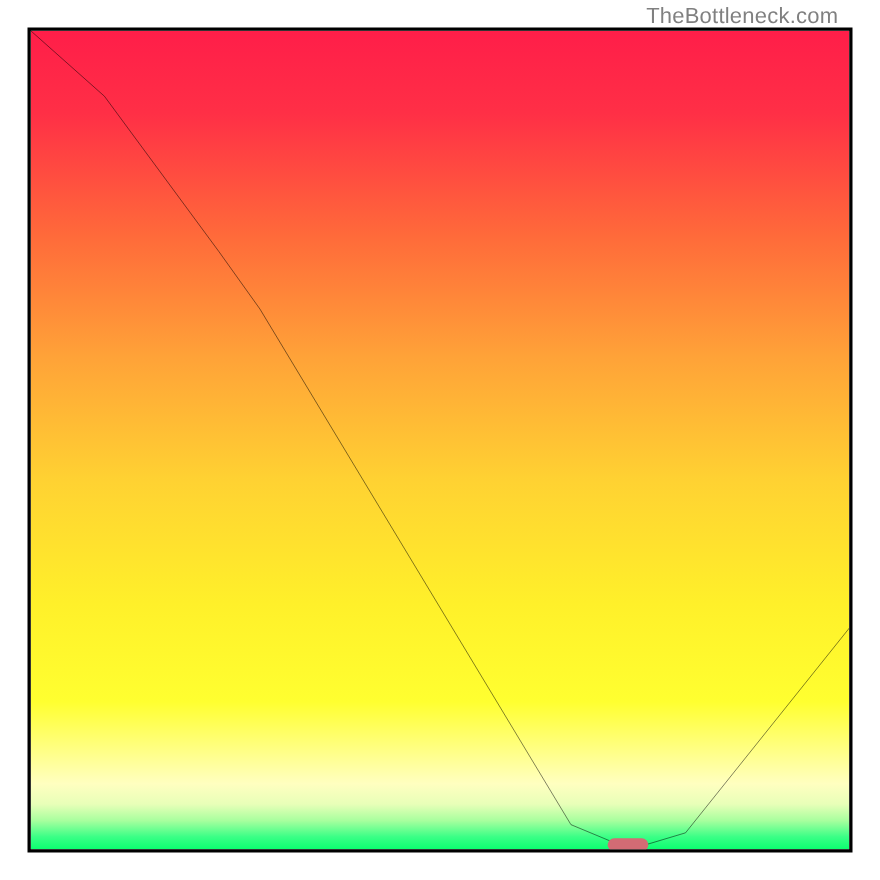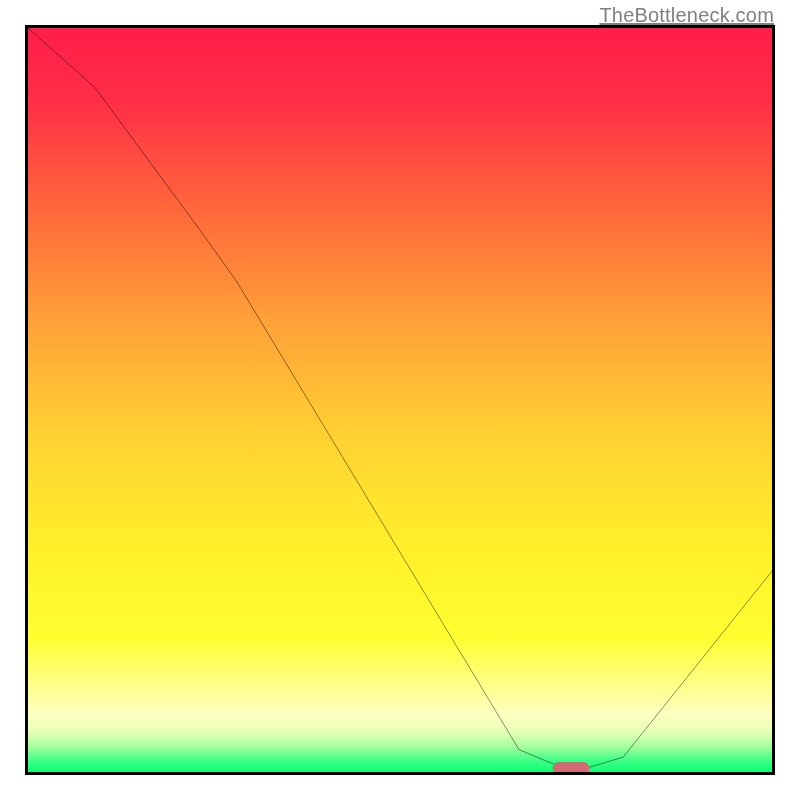--- a/index.html
+++ b/index.html
@@ -38,26 +38,25 @@
   .marker {
     position: absolute;
     height: 12px;
     border-radius: 6px;
     background: #d36b74;
     transform: translate(-50%, -50%);
   }
   .watermark {
     position: absolute;
     top: 4px;
-    right: 26px;
+    right: 38px;
     font-family: Arial, Helvetica, sans-serif;
     font-size: 20px;
     color: #808080;
     letter-spacing: 0.2px;
-    text-decoration: underline;
   }
 </style>
 </head>
 <body>
 
 <div class="stage">
   <div class="watermark">TheBottleneck.com</div>
 
   <div class="plot-box">
     <svg class="fill" viewBox="0 0 100 100" preserveAspectRatio="none">

